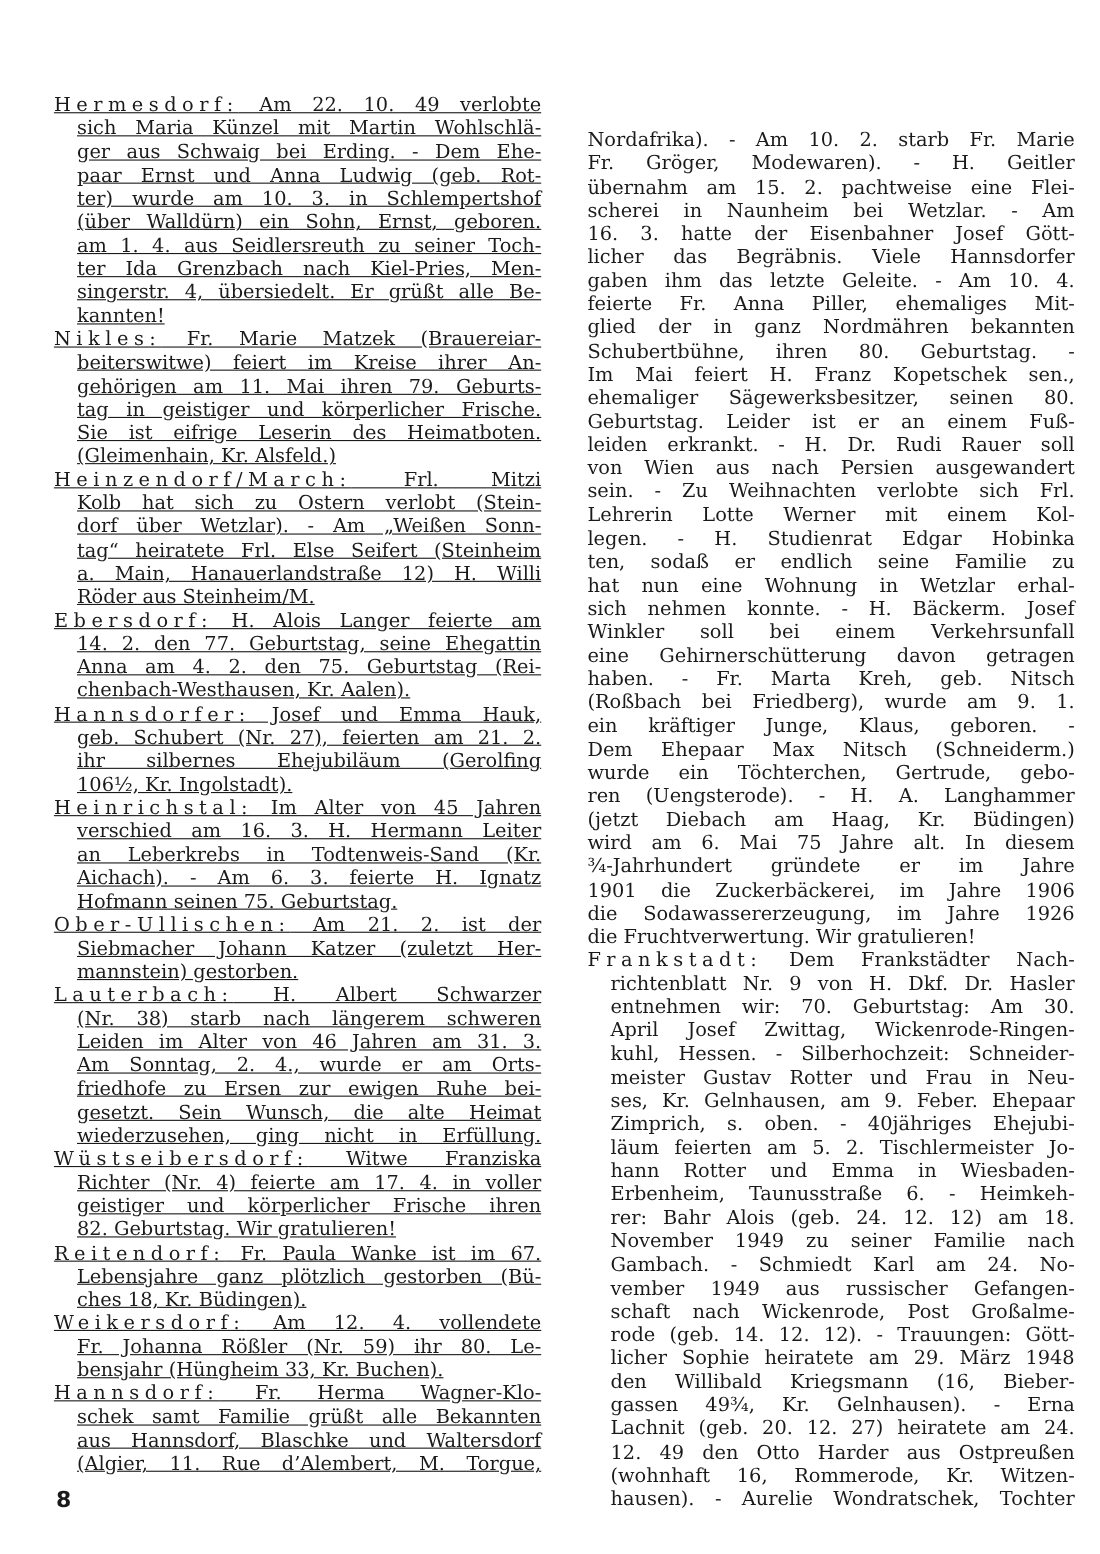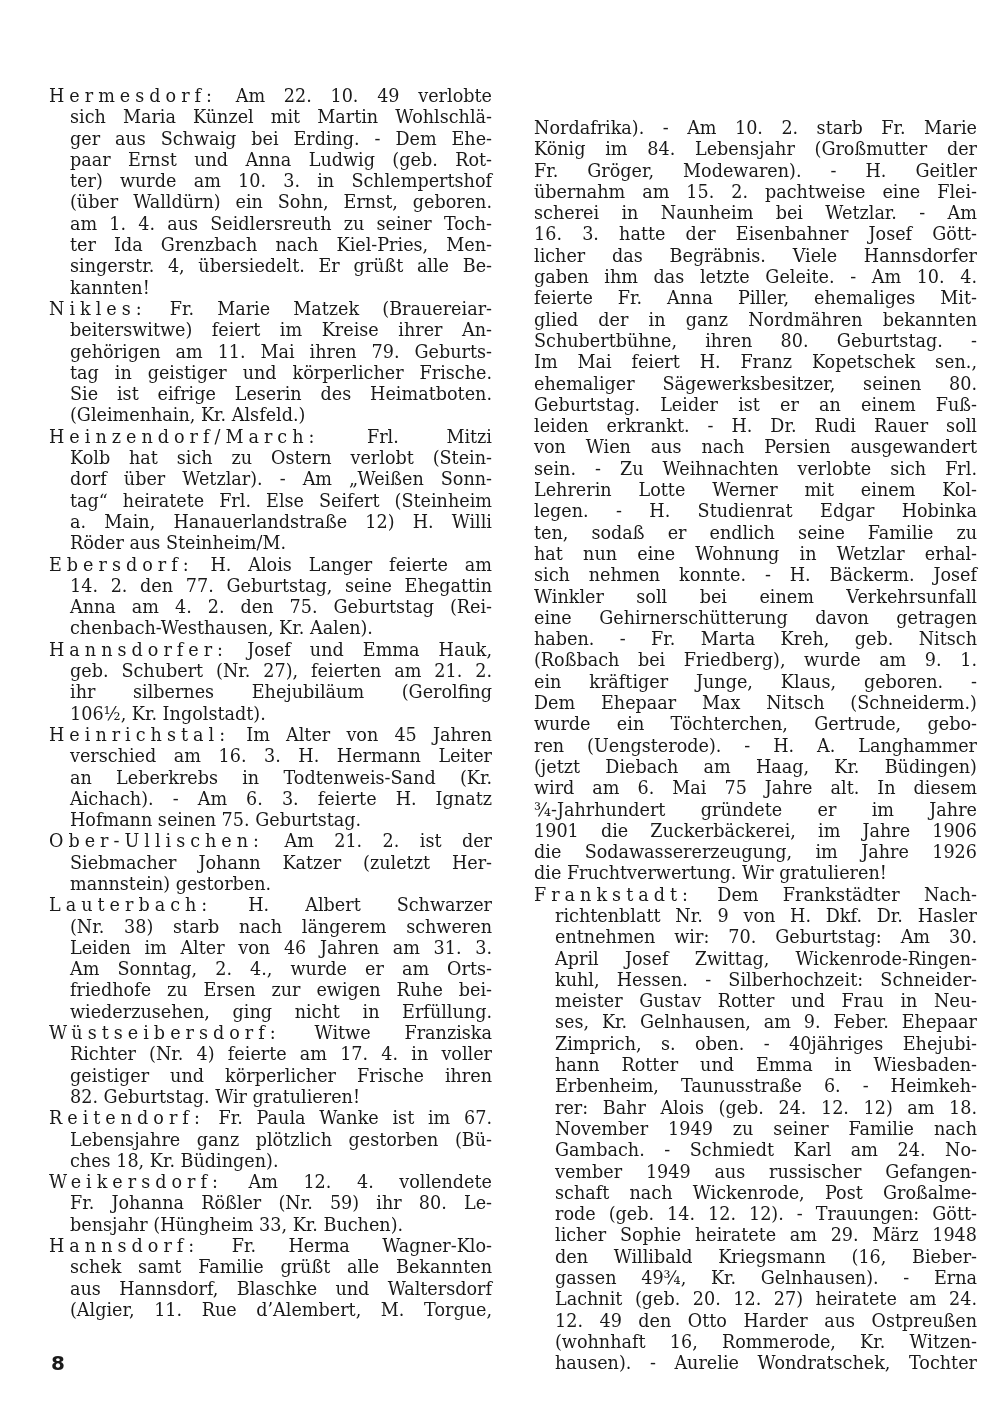--- a/index.html
+++ b/index.html
@@ -2,21 +2,21 @@
 <html><head>
 <meta charset="utf-8">
 <style>
   html, body { margin: 0; padding: 0; }
   body {
     width: 1000px; height: 1413px; background: #ffffff; position: relative; overflow: hidden;
     font-family: "DejaVu Serif", "Liberation Serif", serif; color: #1a1a1a;
   }
   .page { position: absolute; left: 0; top: 0; width: 1000px; height: 1413px; }
   .col { position: absolute; top: 86px; }
-  .col-left { left: 49px; width: 443px; }
+  .col-left { left: 49px; width: 443px; text-decoration: underline; }
   .col-right { left: 534px; width: 443px; margin-top: 32px; }
   .line {
     height: 21.3px; line-height: 21.3px; font-size: 17.6px; white-space: nowrap;
     text-align: justify; text-align-last: justify; overflow: visible;
   }
   .line.indent { padding-left: 21px; }
   .line.last { text-align-last: left; }
   .place { letter-spacing: 5px; }
   .page-number {
     position: absolute; left: 51px; top: 1351px; font-family: "DejaVu Sans", "Liberation Sans", sans-serif;
@@ -64,39 +64,39 @@
       <div class="line indent">Aichach). - Am 6. 3. feierte H. Ignatz</div>
       <div class="line indent last">Hofmann seinen 75. Geburtstag.</div>
       <div class="line"><span class="place">Ober-Ullischen:</span><span> Am 21. 2. ist der</span></div>
       <div class="line indent">Siebmacher Johann Katzer (zuletzt Her-</div>
       <div class="line indent last">mannstein) gestorben.</div>
       <div class="line"><span class="place">Lauterbach:</span><span> H. Albert Schwarzer</span></div>
       <div class="line indent">(Nr. 38) starb nach längerem schweren</div>
       <div class="line indent">Leiden im Alter von 46 Jahren am 31. 3.</div>
       <div class="line indent">Am Sonntag, 2. 4., wurde er am Orts-</div>
       <div class="line indent">friedhofe zu Ersen zur ewigen Ruhe bei-</div>
+      <div class="line indent">gesetzt. Sein Wunsch, die alte Heimat</div>
       <div class="line indent">wiederzusehen, ging nicht in Erfüllung.</div>
       <div class="line"><span class="place">Wüstseibersdorf:</span><span> Witwe Franziska</span></div>
       <div class="line indent">Richter (Nr. 4) feierte am 17. 4. in voller</div>
       <div class="line indent">geistiger und körperlicher Frische ihren</div>
       <div class="line indent last">82. Geburtstag. Wir gratulieren!</div>
       <div class="line"><span class="place">Reitendorf:</span><span> Fr. Paula Wanke ist im 67.</span></div>
       <div class="line indent">Lebensjahre ganz plötzlich gestorben (Bü-</div>
       <div class="line indent last">ches 18, Kr. Büdingen).</div>
       <div class="line"><span class="place">Weikersdorf:</span><span> Am 12. 4. vollendete</span></div>
       <div class="line indent">Fr. Johanna Rößler (Nr. 59) ihr 80. Le-</div>
       <div class="line indent last">bensjahr (Hüngheim 33, Kr. Buchen).</div>
       <div class="line"><span class="place">Hannsdorf:</span><span> Fr. Herma Wagner-Klo-</span></div>
       <div class="line indent">schek samt Familie grüßt alle Bekannten</div>
       <div class="line indent">aus Hannsdorf, Blaschke und Waltersdorf</div>
       <div class="line indent">(Algier, 11. Rue d’Alembert, M. Torgue,</div>
     </div>
   <div class="col col-right" id="col-right">
       <div class="line">Nordafrika). - Am 10. 2. starb Fr. Marie</div>
-      <div class="line">König im 84. Lebensjahr (Großmutter der</div>
       <div class="line">Fr. Gröger, Modewaren). - H. Geitler</div>
       <div class="line">übernahm am 15. 2. pachtweise eine Flei-</div>
       <div class="line">scherei in Naunheim bei Wetzlar. - Am</div>
       <div class="line">16. 3. hatte der Eisenbahner Josef Gött-</div>
       <div class="line">licher das Begräbnis. Viele Hannsdorfer</div>
       <div class="line">gaben ihm das letzte Geleite. - Am 10. 4.</div>
       <div class="line">feierte Fr. Anna Piller, ehemaliges Mit-</div>
       <div class="line">glied der in ganz Nordmähren bekannten</div>
       <div class="line">Schubertbühne, ihren 80. Geburtstag. -</div>
       <div class="line">Im Mai feiert H. Franz Kopetschek sen.,</div>
@@ -125,20 +125,21 @@
       <div class="line">die Sodawassererzeugung, im Jahre 1926</div>
       <div class="line last">die Fruchtverwertung. Wir gratulieren!</div>
       <div class="line"><span class="place">Frankstadt:</span><span> Dem Frankstädter Nach-</span></div>
       <div class="line indent">richtenblatt Nr. 9 von H. Dkf. Dr. Hasler</div>
       <div class="line indent">entnehmen wir: 70. Geburtstag: Am 30.</div>
       <div class="line indent">April Josef Zwittag, Wickenrode-Ringen-</div>
       <div class="line indent">kuhl, Hessen. - Silberhochzeit: Schneider-</div>
       <div class="line indent">meister Gustav Rotter und Frau in Neu-</div>
       <div class="line indent">ses, Kr. Gelnhausen, am 9. Feber. Ehepaar</div>
       <div class="line indent">Zimprich, s. oben. - 40jähriges Ehejubi-</div>
+      <div class="line indent">läum feierten am 5. 2. Tischlermeister Jo-</div>
       <div class="line indent">hann Rotter und Emma in Wiesbaden-</div>
       <div class="line indent">Erbenheim, Taunusstraße 6. - Heimkeh-</div>
       <div class="line indent">rer: Bahr Alois (geb. 24. 12. 12) am 18.</div>
       <div class="line indent">November 1949 zu seiner Familie nach</div>
       <div class="line indent">Gambach. - Schmiedt Karl am 24. No-</div>
       <div class="line indent">vember 1949 aus russischer Gefangen-</div>
       <div class="line indent">schaft nach Wickenrode, Post Großalme-</div>
       <div class="line indent">rode (geb. 14. 12. 12). - Trauungen: Gött-</div>
       <div class="line indent">licher Sophie heiratete am 29. März 1948</div>
       <div class="line indent">den Willibald Kriegsmann (16, Bieber-</div>

